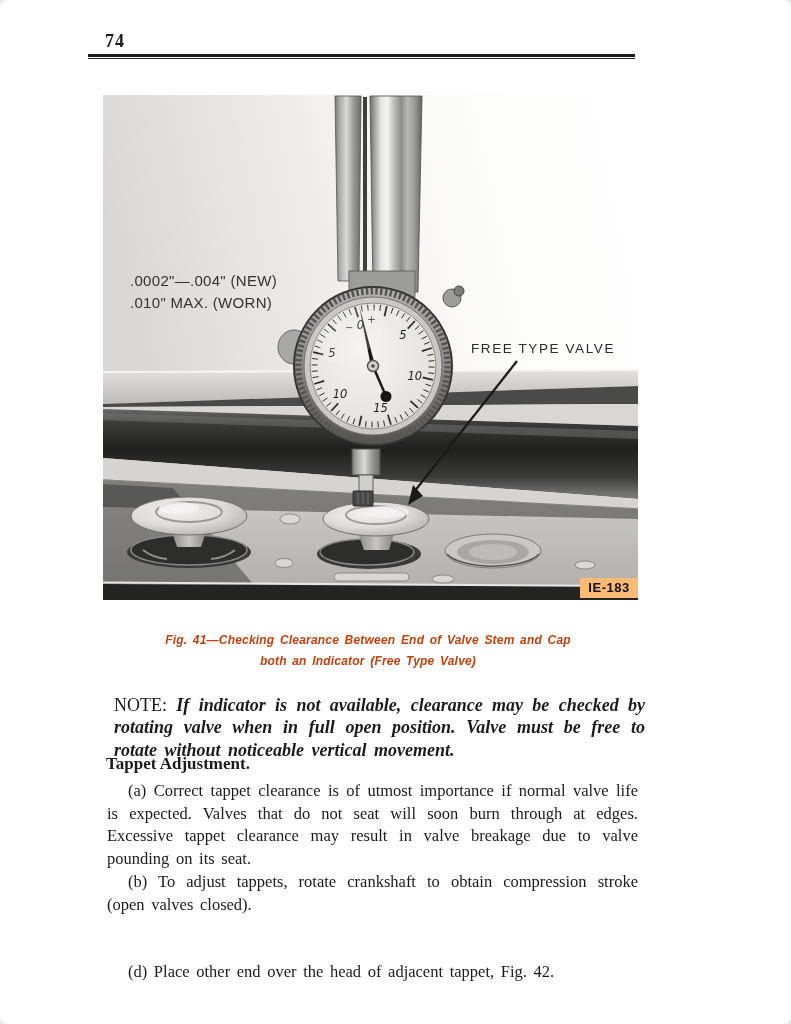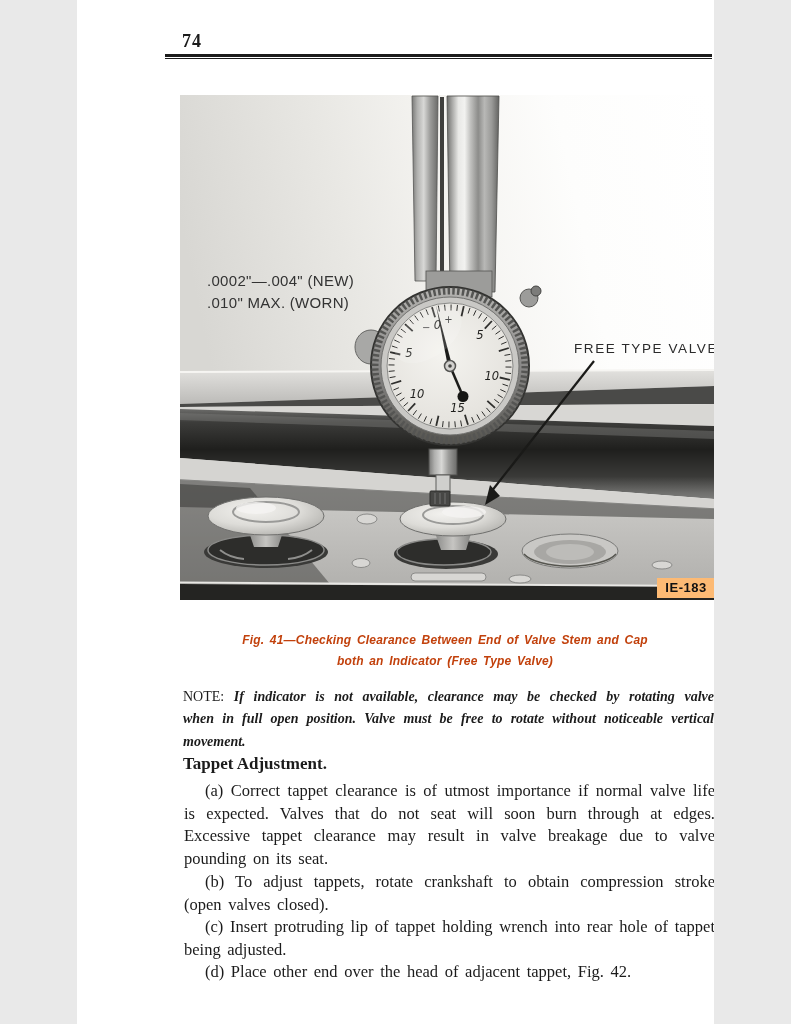--- a/index.html
+++ b/index.html
@@ -1,19 +1,19 @@
 <!DOCTYPE html>
 <html><head>
 <meta charset="utf-8">
 <style>
   html,body{margin:0;padding:0;background:#e9e9e9;}
   .page{
-    position:relative;width:637px;height:1024px;margin:0 auto;
+    position:relative;width:791px;height:1024px;margin:0 auto;
     background:#ffffff;overflow:hidden;
-    font-family:"Liberation Serif",serif;color:#1b1b1b;
+    font-family:"Liberation Serif",serif;color:#1b1b1b;border-radius:8px;
   }
   
   .page-number{position:absolute;left:105px;top:31px;font-size:18px;font-weight:bold;letter-spacing:1px;}
   .chapter-title{
     position:absolute;left:103px;top:33px;width:535px;text-align:center;
     font-family:"Liberation Sans",sans-serif;font-weight:bold;font-style:italic;
     font-size:15.5px;letter-spacing:.4px;word-spacing:2px;
   }
   .header-rule{position:absolute;left:88px;top:54px;width:547px;height:5px;}
   .header-rule .thick{height:2.5px;background:#1c1c1c;}
@@ -22,39 +22,39 @@
   .figure{position:absolute;left:103px;top:95px;width:535px;height:505px;}
   .figure svg{position:absolute;left:0;top:0;}
   .fig-spec{
     position:absolute;left:27px;top:175px;
     font-family:"Liberation Sans",sans-serif;font-size:15px;line-height:22px;
     letter-spacing:.3px;color:#333;white-space:nowrap;
   }
   .fig-callout{
     position:absolute;left:368px;top:246px;
     font-family:"Liberation Sans",sans-serif;font-size:13.5px;letter-spacing:1.6px;
-    color:#2b2b2b;white-space:nowrap;margin-left:26px;
+    color:#2b2b2b;white-space:nowrap;
   }
   .fig-plate{
     position:absolute;left:477px;top:483px;width:58px;height:20px;
     background:#fdba74;font-family:"Liberation Sans",sans-serif;font-weight:bold;
     font-size:13px;letter-spacing:.5px;color:#111;text-align:center;line-height:20px;
   }
   .dial-num{font-family:"DejaVu Sans",sans-serif;font-style:italic;font-size:11.5px;fill:#1f1f1d;text-anchor:middle;}
   .dial-sign{font-family:"DejaVu Sans",sans-serif;font-size:10px;fill:#333;text-anchor:middle;}
   
   .caption{
     position:absolute;left:95px;top:630px;width:546px;text-align:center;
     font-family:"Liberation Sans",sans-serif;font-weight:bold;font-style:italic;
     font-size:12px;line-height:21px;letter-spacing:.2px;word-spacing:2px;color:#c2410c;
   }
   
   .note{
-    position:absolute;left:106px;top:686px;width:531px;margin:0;
-    font-size:14px;line-height:22.3px;text-align:justify;word-spacing:3px;
+    position:absolute;left:106px;top:686px;width:531px;margin:8px;
+    font-size:18px;line-height:22.3px;text-align:justify;word-spacing:3px;
   }
   .note .note-body{font-weight:bold;font-style:italic;}
   .sec-heading{position:absolute;left:106px;top:754px;margin:0;font-size:17px;font-weight:bold;}
   .body-para{
     position:absolute;left:106px;width:531px;margin:1px;
     font-size:16.5px;line-height:22.7px;text-align:justify;
     text-indent:21px;word-spacing:2.5px;
   }
   .para-a{top:779px;} .para-b{top:870px;} .para-c{top:915px;} .para-d{top:960px;}
   
@@ -311,17 +311,16 @@
   <div class="caption">
     <div>Fig. 41—Checking Clearance Between End of Valve Stem and Cap</div>
     <div>both an Indicator (Free Type Valve)</div>
   </div>
 
   <p class="note"><span class="note-label">NOTE:</span> <span class="note-body">If indicator is not available, clearance may be checked by rotating valve when in full open position. Valve must be free to rotate without noticeable vertical movement.</span></p>
 
   <h3 class="sec-heading">Tappet Adjustment.</h3>
   <p class="body-para para-a">(a) Correct tappet clearance is of utmost importance if normal valve life is expected. Valves that do not seat will soon burn through at edges. Excessive tappet clearance may result in valve breakage due to valve pounding on its seat.</p>
   <p class="body-para para-b">(b) To adjust tappets, rotate crankshaft to obtain compression stroke (open valves closed).</p>
-  <p class="body-para para-c">(c) Insert protruding lip of tappet holding wrench into rear hole of tappet being adjusted.</p>
   <p class="body-para para-d">(d) Place other end over the head of adjacent tappet, Fig. 42.</p>
 
 
 </div>
 
 </body></html>

